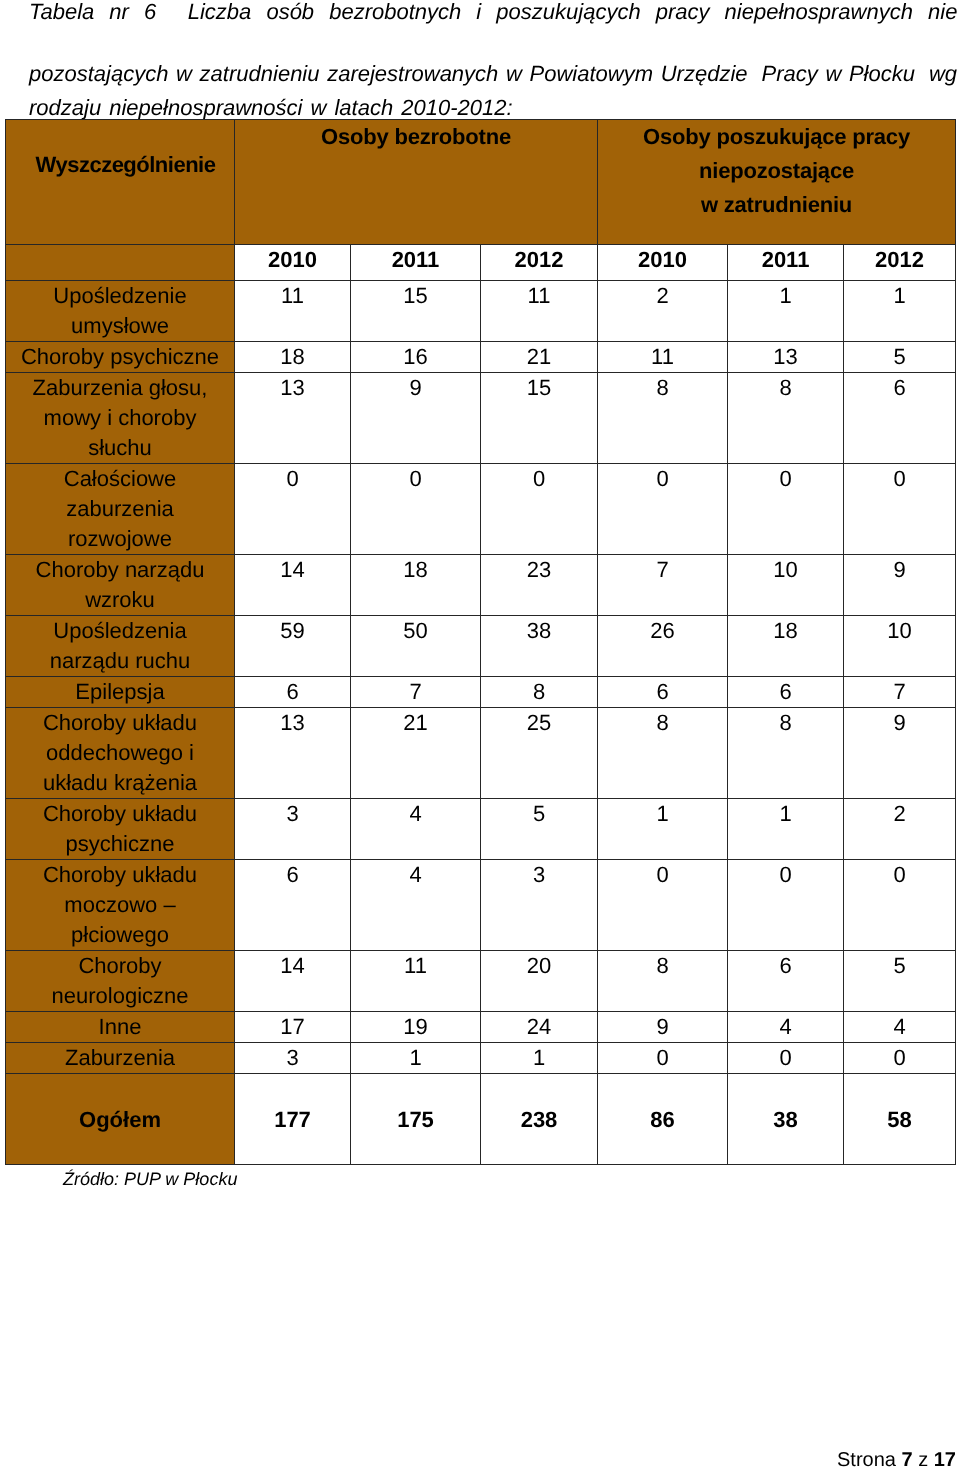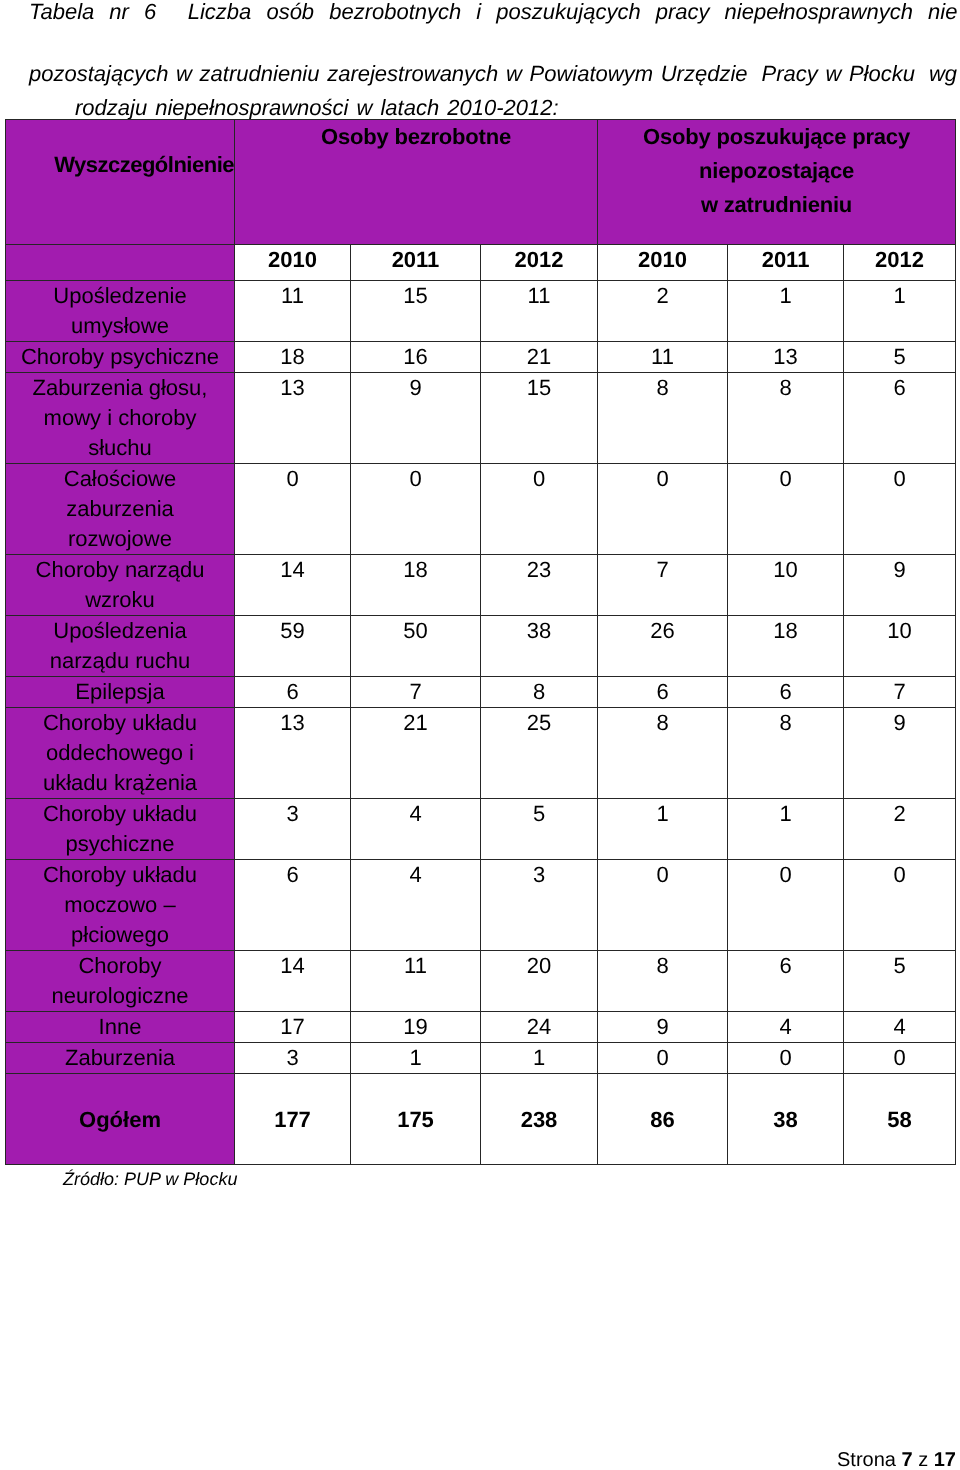--- a/index.html
+++ b/index.html
@@ -30,45 +30,45 @@
     line-height: 34px;
   }
   .caption .cl { display: block; white-space: nowrap; }
   .caption .cl1 { word-spacing: 8.97px; }
   .caption .cl2 { word-spacing: 1.55px; margin-top: 28px; }
   .caption .gap2,
   .caption .tabgap { display: inline-block; overflow: hidden; white-space: pre; word-spacing: 0;
                      height: 0; vertical-align: baseline; font-size: 0; }
   .caption .gap2 { width: 14px; }
   .caption .tabgap { width: 31.5px; }
-  .caption .cl3 { word-spacing: 1.95px; margin-left: 46px; }
+  .caption .cl3 { word-spacing: 1.95px; }
 
   
   table.tbl {
     position: absolute;
     left: 5px;
     top: 119px;
     border-collapse: collapse;
     table-layout: fixed;
     width: 950px;
   }
   table.tbl td {
     border: 1px solid #262626;
     padding: 0;
     vertical-align: top;
     font-size: 22px;
     line-height: 30px;
     text-align: center;
   }
-  td.gr { background: #a21caf; }
+  td.gr { background: #a16207; }
   td.hd { font-weight: bold; font-size: 21px; }
   .r-head td.hd .ln { line-height: 34.2px; letter-spacing: -0.2px; }
   .ln { display: block; white-space: nowrap; }
   .r-head td { height: 124px; }
-  table.tbl td.c0h { vertical-align: top; padding-top: 30px; padding-left: 11px; text-align: right; letter-spacing: -0.5px; height: 94px; }
+  table.tbl td.c0h { vertical-align: top; padding-top: 30px; padding-left: 11px; text-align: center; letter-spacing: -0.5px; height: 94px; }
   .r-years td { font-weight: bold; font-size: 21px; vertical-align: middle; height: 34.5px; }
   .r-data td { vertical-align: top; }
   .r-total td { font-weight: bold; font-size: 21px; height: 59px; vertical-align: top; }
   table.tbl tr.r-total td { padding-top: 31.5px; margin-left: 37px; }
 
   
   .source {
     position: absolute;
     left: 27px;
     top: 1165px;

